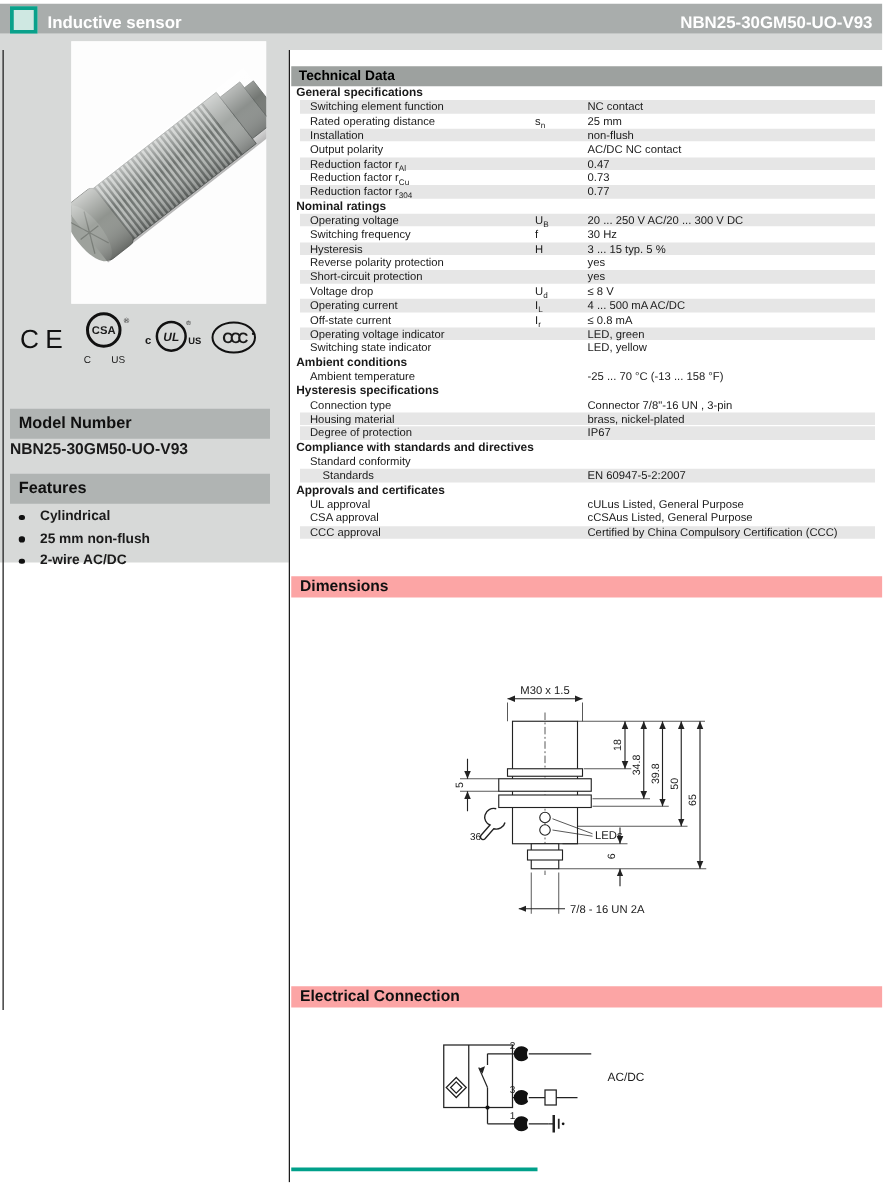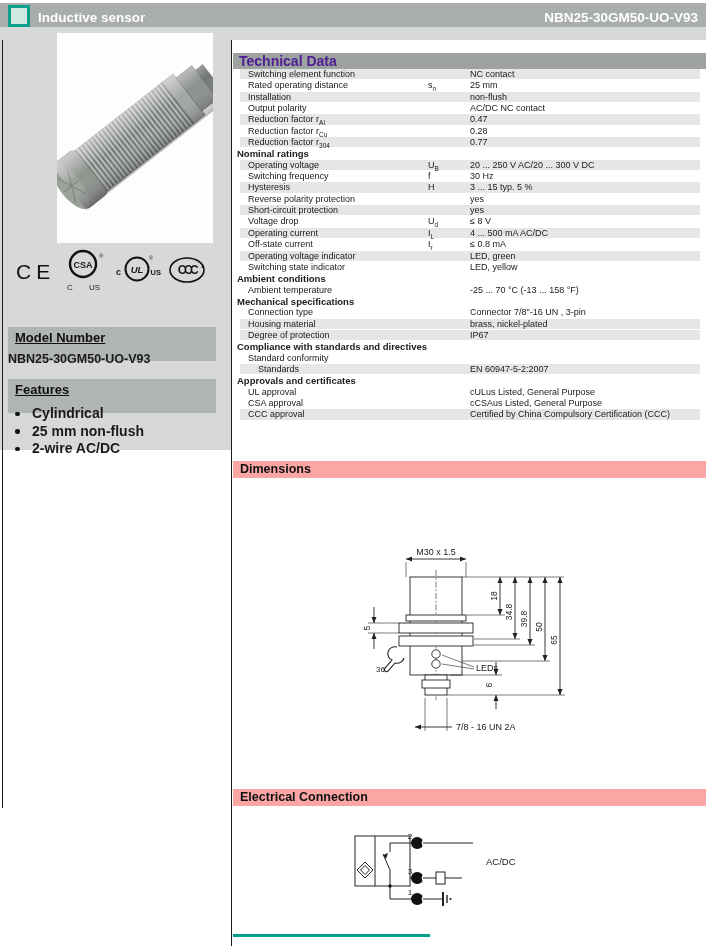--- a/index.html
+++ b/index.html
@@ -21,29 +21,29 @@
   .left-border { position:absolute; left:2px; top:40px; width:1px; height:768px; background:#1c1c1c; }
   .teal-rule { position:absolute; left:233px; top:934px; width:197px; height:3px; background:#00a08a; }
   
   .photo-box { position:absolute; left:57px; top:33px; width:156px; height:210px; background:#fdfdfd; }
   
   .certs { position:absolute; left:0; top:246px; width:275px; height:56px; }
   .ce { position:absolute; left:16px; top:14px; font-size:21px; letter-spacing:5px; color:#111; }
   .cert-svg { position:absolute; }
   
   .bar { position:absolute; background:#b0b4b3; color:#101010; font-weight:bold; }
-  .bar-left { left:8px; width:208px; height:34px; font-size:13px; line-height:21px; padding-left:7px;text-decoration:underline; }
+  .bar-left { left:8px; width:208px; height:24px; font-size:13px; line-height:21px; padding-left:7px; }
   .model-bar { top:327px; }
   .model-value { position:absolute; left:8px; top:352px; font-size:12.5px; font-weight:bold; }
   .features-bar { top:379px; }
   .features { position:absolute; left:8px; top:405px; width:210px; }
-  .feature { position:relative; height:17.5px; line-height:17.5px; font-size:14px; font-weight:bold; padding-left:24px; }
+  .feature { position:relative; height:17.5px; line-height:17.5px; font-size:11px; font-weight:bold; padding-left:24px; }
   .feature .dot { position:absolute; left:7px; top:6.5px; width:4.5px; height:4.5px; border-radius:50%; background:#111; }
   
-  .techbar { position:absolute; left:233px; top:53px; width:473px; height:16px; background:#9da19f; font-size:14px; font-weight:bold; line-height:16px; padding-left:6px; color:#4c1d95; }
+  .techbar { position:absolute; left:233px; top:53px; width:473px; height:16px; background:#9da19f; font-size:11px; font-weight:bold; line-height:16px; padding-left:6px; color:#000000; }
   .bar-right { left:233px; width:473px; height:17px; font-size:12.5px; line-height:17px; padding-left:7px; background:#fca5a5; }
   .dim-bar { top:461px; }
   .elec-bar { top:789px; }
   .ttable { position:absolute; left:233px; top:69px; width:473px; }
   .trow { position:relative; height:11.35px; line-height:11.4px; font-size:9px; }
   .tsection { font-weight:bold; font-size:9.5px; padding-left:4px; }
   .shaded::before { content:""; position:absolute; left:7px; right:6px; top:0; bottom:1px; background:#e6e6e6; }
   .tlabel,.tsym,.tval { position:absolute; top:0; white-space:nowrap; }
   .tlabel { left:15px; } .ind2 .tlabel { left:25px; }
   .tsym { left:195px; } .tval { left:237px; }
@@ -121,20 +121,21 @@
   <div class="model-value">NBN25-30GM50-UO-V93</div>
   <div class="bar bar-left features-bar">Features</div>
   <div class="features">
     <div class="feature"><span class="dot"></span><span>Cylindrical</span></div>
     <div class="feature"><span class="dot"></span><span>25 mm non-flush</span></div>
     <div class="feature"><span class="dot"></span><span>2-wire AC/DC</span></div>
   </div>
 
   <div class="techbar">Technical Data</div>
   <div class="ttable" id="techtable">
+      <div class="trow tsection">General specifications</div>
       <div class="trow tdata shaded">
         <span class="tlabel">Switching element function</span>
         <span class="tsym"></span>
         <span class="tval">NC contact</span>
       </div>
       <div class="trow tdata">
         <span class="tlabel">Rated operating distance</span>
         <span class="tsym">s<sub>n</sub></span>
         <span class="tval">25 mm</span>
       </div>
@@ -149,21 +150,21 @@
         <span class="tval">AC/DC NC contact</span>
       </div>
       <div class="trow tdata shaded">
         <span class="tlabel">Reduction factor r<sub>Al</sub></span>
         <span class="tsym"></span>
         <span class="tval">0.47</span>
       </div>
       <div class="trow tdata">
         <span class="tlabel">Reduction factor r<sub>Cu</sub></span>
         <span class="tsym"></span>
-        <span class="tval">0.28</span>
+        <span class="tval">0.73</span>
       </div>
       <div class="trow tdata shaded">
         <span class="tlabel">Reduction factor r<sub>304</sub></span>
         <span class="tsym"></span>
         <span class="tval">0.77</span>
       </div>
       <div class="trow tsection">Nominal ratings</div>
       <div class="trow tdata shaded">
         <span class="tlabel">Operating voltage</span>
         <span class="tsym">U<sub>B</sub></span>
@@ -213,21 +214,21 @@
         <span class="tlabel">Switching state indicator</span>
         <span class="tsym"></span>
         <span class="tval">LED, yellow</span>
       </div>
       <div class="trow tsection">Ambient conditions</div>
       <div class="trow tdata">
         <span class="tlabel">Ambient temperature</span>
         <span class="tsym"></span>
         <span class="tval">-25 ... 70 °C (-13 ... 158 °F)</span>
       </div>
-      <div class="trow tsection">Mechanical specifications</div>
+      <div class="trow tsection">Hysteresis specifications</div>
       <div class="trow tdata">
         <span class="tlabel">Connection type</span>
         <span class="tsym"></span>
         <span class="tval">Connector 7/8"-16 UN , 3-pin</span>
       </div>
       <div class="trow tdata shaded">
         <span class="tlabel">Housing material</span>
         <span class="tsym"></span>
         <span class="tval">brass, nickel-plated</span>
       </div>

